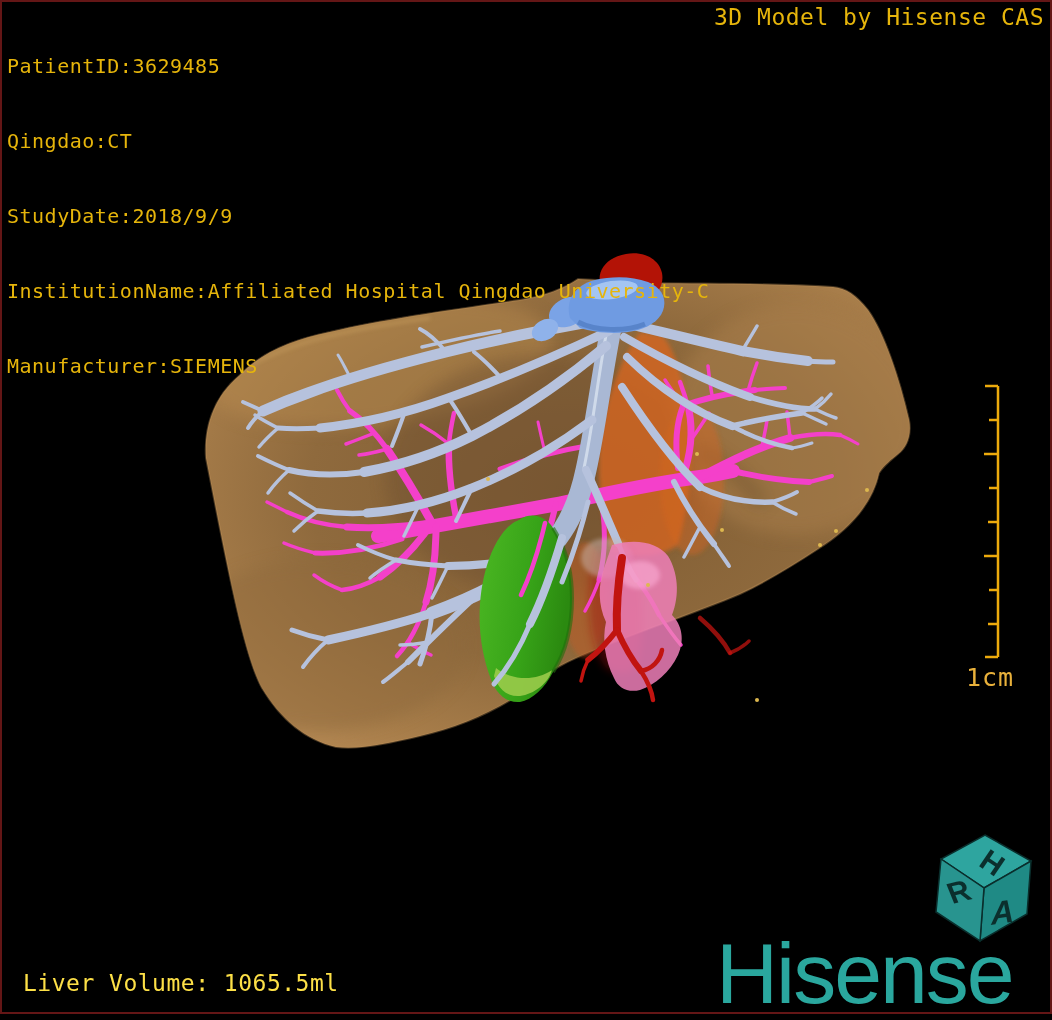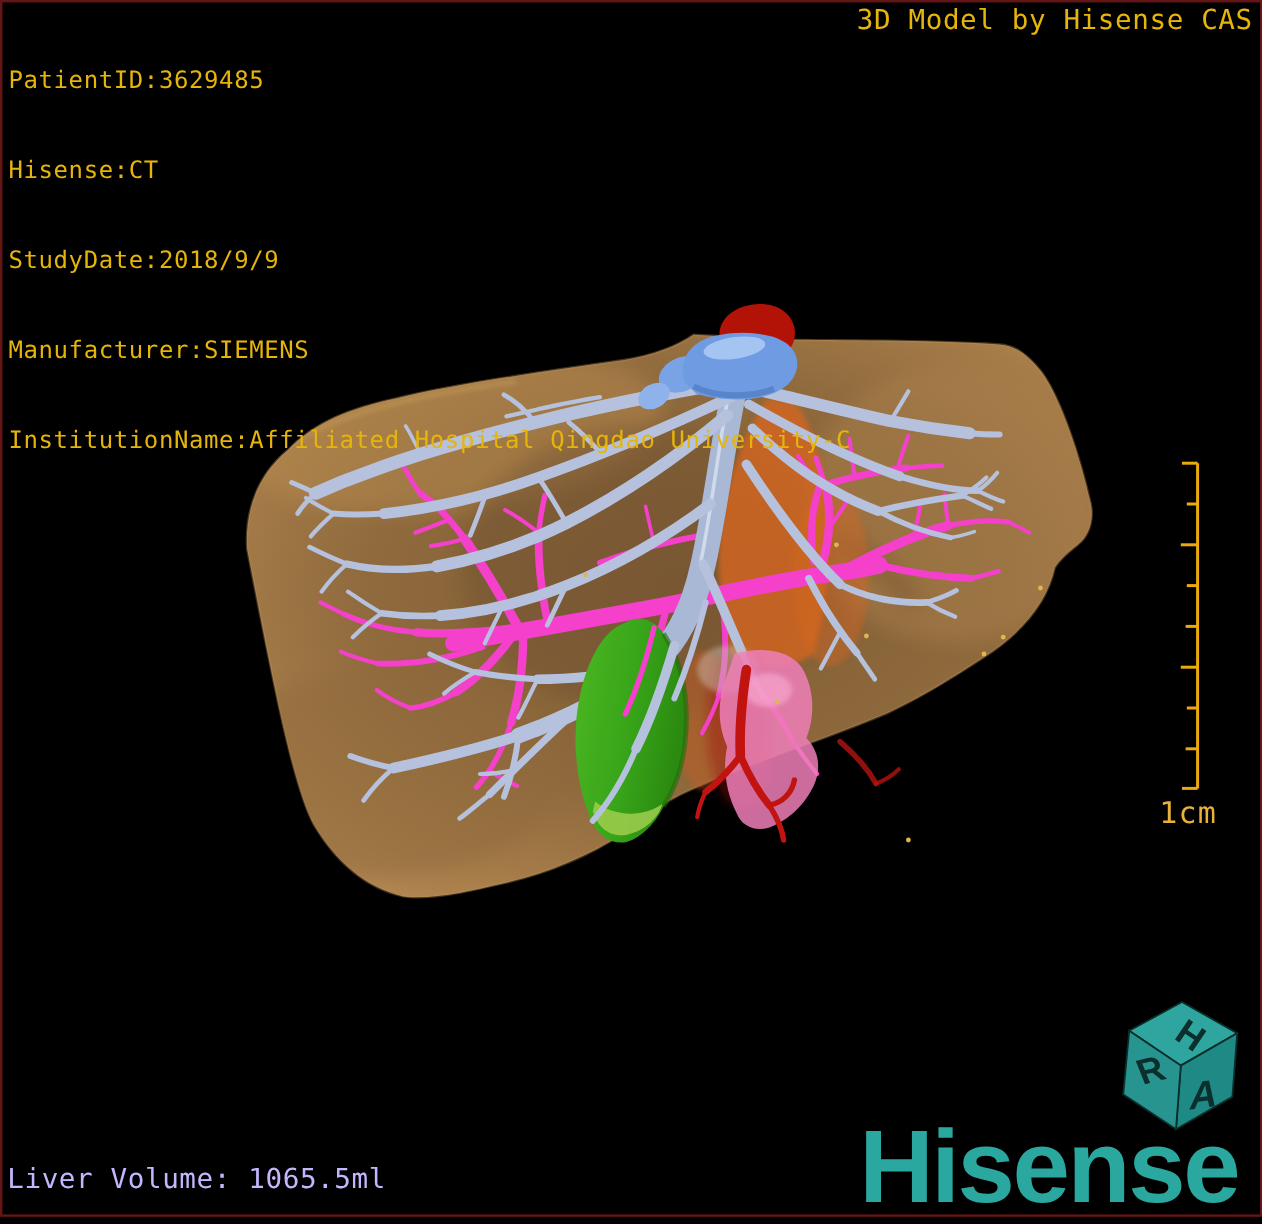--- a/index.html
+++ b/index.html
@@ -3,22 +3,22 @@
 <meta charset="utf-8">
 <style>
   html,body{margin:0;padding:0;background:#000;}
   #stage{position:relative;width:1052px;height:1020px;background:#000;overflow:hidden;
          font-family:"DejaVu Sans Mono",monospace;}
   #frame{position:absolute;left:0;top:0;width:1048px;height:1010px;
          border:2px solid #641616;pointer-events:none;z-index:50;}
   .ovl{position:absolute;z-index:20;white-space:pre;}
   #patientInfo{left:7px;top:4px;color:#e6b50b;font-size:20px;line-height:25px;letter-spacing:.5px;}
   #watermark{left:714px;top:4px;color:#e6b50b;font-size:23px;letter-spacing:.5px;}
-  #liverVolume{left:6px;top:970px;color:#c4b5fd;font-size:23px;letter-spacing:.5px;}
-  #logo{left:716px;top:930px;color:#2aa79e;font-size:86px;line-height:1;font-weight:bold;
+  #liverVolume{left:23px;top:970px;color:#fde047;font-size:23px;letter-spacing:.5px;}
+  #logo{left:716px;top:930px;color:#2aa79e;font-size:86px;line-height:1;font-weight:normal;
         letter-spacing:-2px;font-family:"Liberation Sans",sans-serif;}
   svg{position:absolute;left:0;top:0;z-index:10;}
   text.scaleTxt{font-family:"DejaVu Sans Mono",monospace;font-size:25px;fill:#e9b13b;letter-spacing:1px;}
   text.cubeTxt{font-family:"Liberation Sans",sans-serif;font-weight:bold;fill:#0b2f2d;}
 </style>
 </head>
 <body>
 
 <div id="stage">
 
@@ -252,24 +252,24 @@
       <polygon points="984,888 1031,861 1027,914 980,941" fill="#1f8a85" stroke="#0a2e2c" stroke-width="1.5"></polygon>
       <polygon points="941,859 984,888 980,941 936,912" fill="#28948f" stroke="#0a2e2c" stroke-width="1.5"></polygon>
       <text class="cubeTxt" font-size="30" text-anchor="middle" transform="translate(992,863) rotate(34)" y="10">H</text>
       <text class="cubeTxt" font-size="30" text-anchor="middle" transform="translate(959,892) rotate(-14) skewX(8)" y="10">R</text>
       <text class="cubeTxt" font-size="32" text-anchor="middle" transform="translate(1003,913) rotate(-8) skewX(-16)" y="10">A</text>
     </g>
   </svg>
 
   <div class="ovl" id="patientInfo">
     <div>PatientID:3629485</div>
-    <div>Hisense:CT</div>
+    <div>Qingdao:CT</div>
     <div>StudyDate:2018/9/9</div>
+    <div>InstitutionName:Affiliated Hospital Qingdao University-C</div>
     <div>Manufacturer:SIEMENS</div>
-    <div>InstitutionName:Affiliated Hospital Qingdao University-C</div>
   </div>
 
   <div class="ovl" id="watermark">3D Model by Hisense CAS</div>
 
   <div class="ovl" id="liverVolume">Liver Volume: 1065.5ml</div>
 
   <div class="ovl" id="logo">Hisense</div>
 
   <div id="frame"></div>
 </div>

